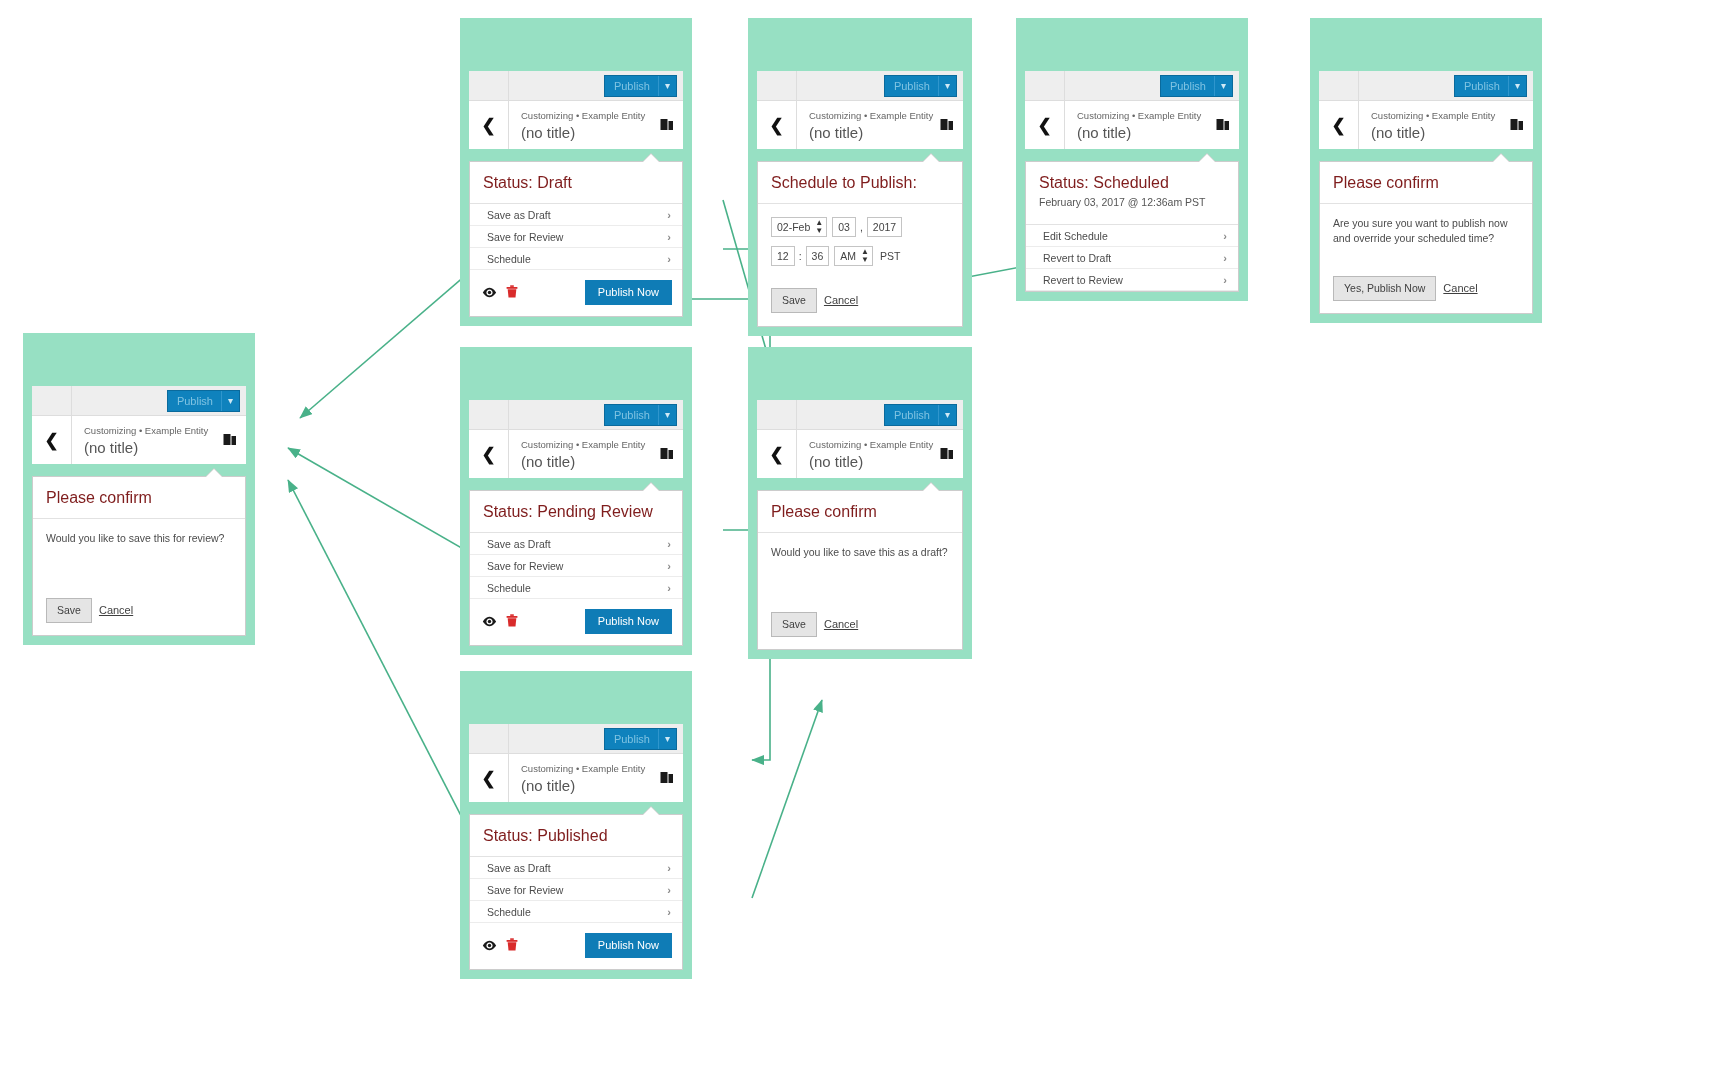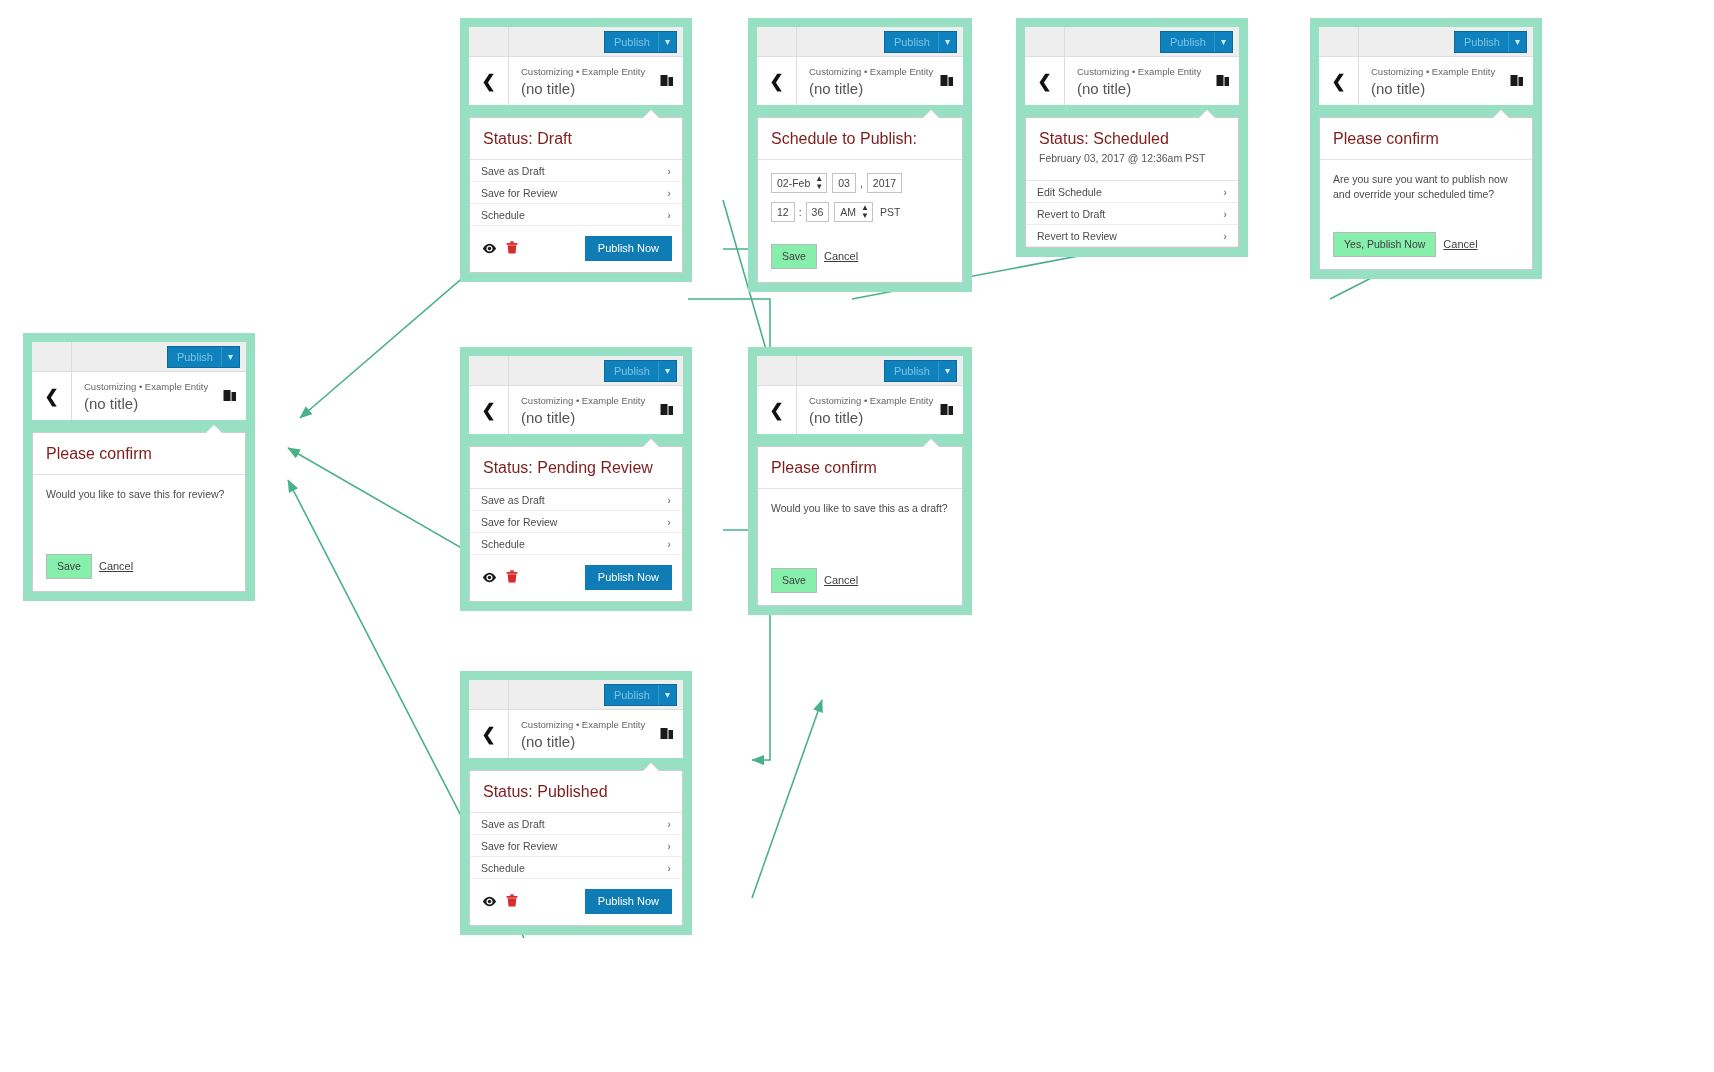--- a/index.html
+++ b/index.html
@@ -27,20 +27,21 @@
   .frame {
     position: absolute;
     background: #97e0c3;
     padding: 9px;
     z-index: 10;
   }
 
   
   .custbar {
     background: #ffffff;
+    margin-top: 44px;
   }
   .cb-row1 {
     display: flex;
     align-items: stretch;
     height: 30px;
     background: #eeeeee;
     border-bottom: 1px solid #ddd;
   }
   .cb-spacer-left {
     width: 40px;
@@ -157,21 +158,21 @@
   }
   .panel-head-date {
     padding: 11px 13px 14px 13px;
     border-bottom: 1px solid #e2e2e2;
   }
 
   .menu-item {
     display: flex;
     align-items: center;
     justify-content: space-between;
-    padding: 5px 11px 5px 11px;
+    padding: 5px 11px 5px 17px;
     border-bottom: 1px solid #ececec;
     font-size: 10.5px;
     color: #4b4b4b;
     height: 22px;
   }
   .menu-item .chev {
     color: #8a8a8a;
     font-size: 11px;
     font-weight: bold;
   }
@@ -191,21 +192,21 @@
   .btn-primary {
     background: #0f7cb6;
     color: #fff;
     font-size: 11px;
     padding: 6px 13px 6px 13px;
     border: none;
     line-height: 13px;
     white-space: nowrap;
   }
   .btn-secondary {
-    background: #86efac;
+    background: #e5e5e5;
     border: 1px solid #b9b9b9;
     color: #3f3f3f;
     font-size: 10.5px;
     padding: 5px 10px;
     line-height: 13px;
     white-space: nowrap;
   }
   .btn-link {
     color: #3f3f3f;
     font-size: 11px;

